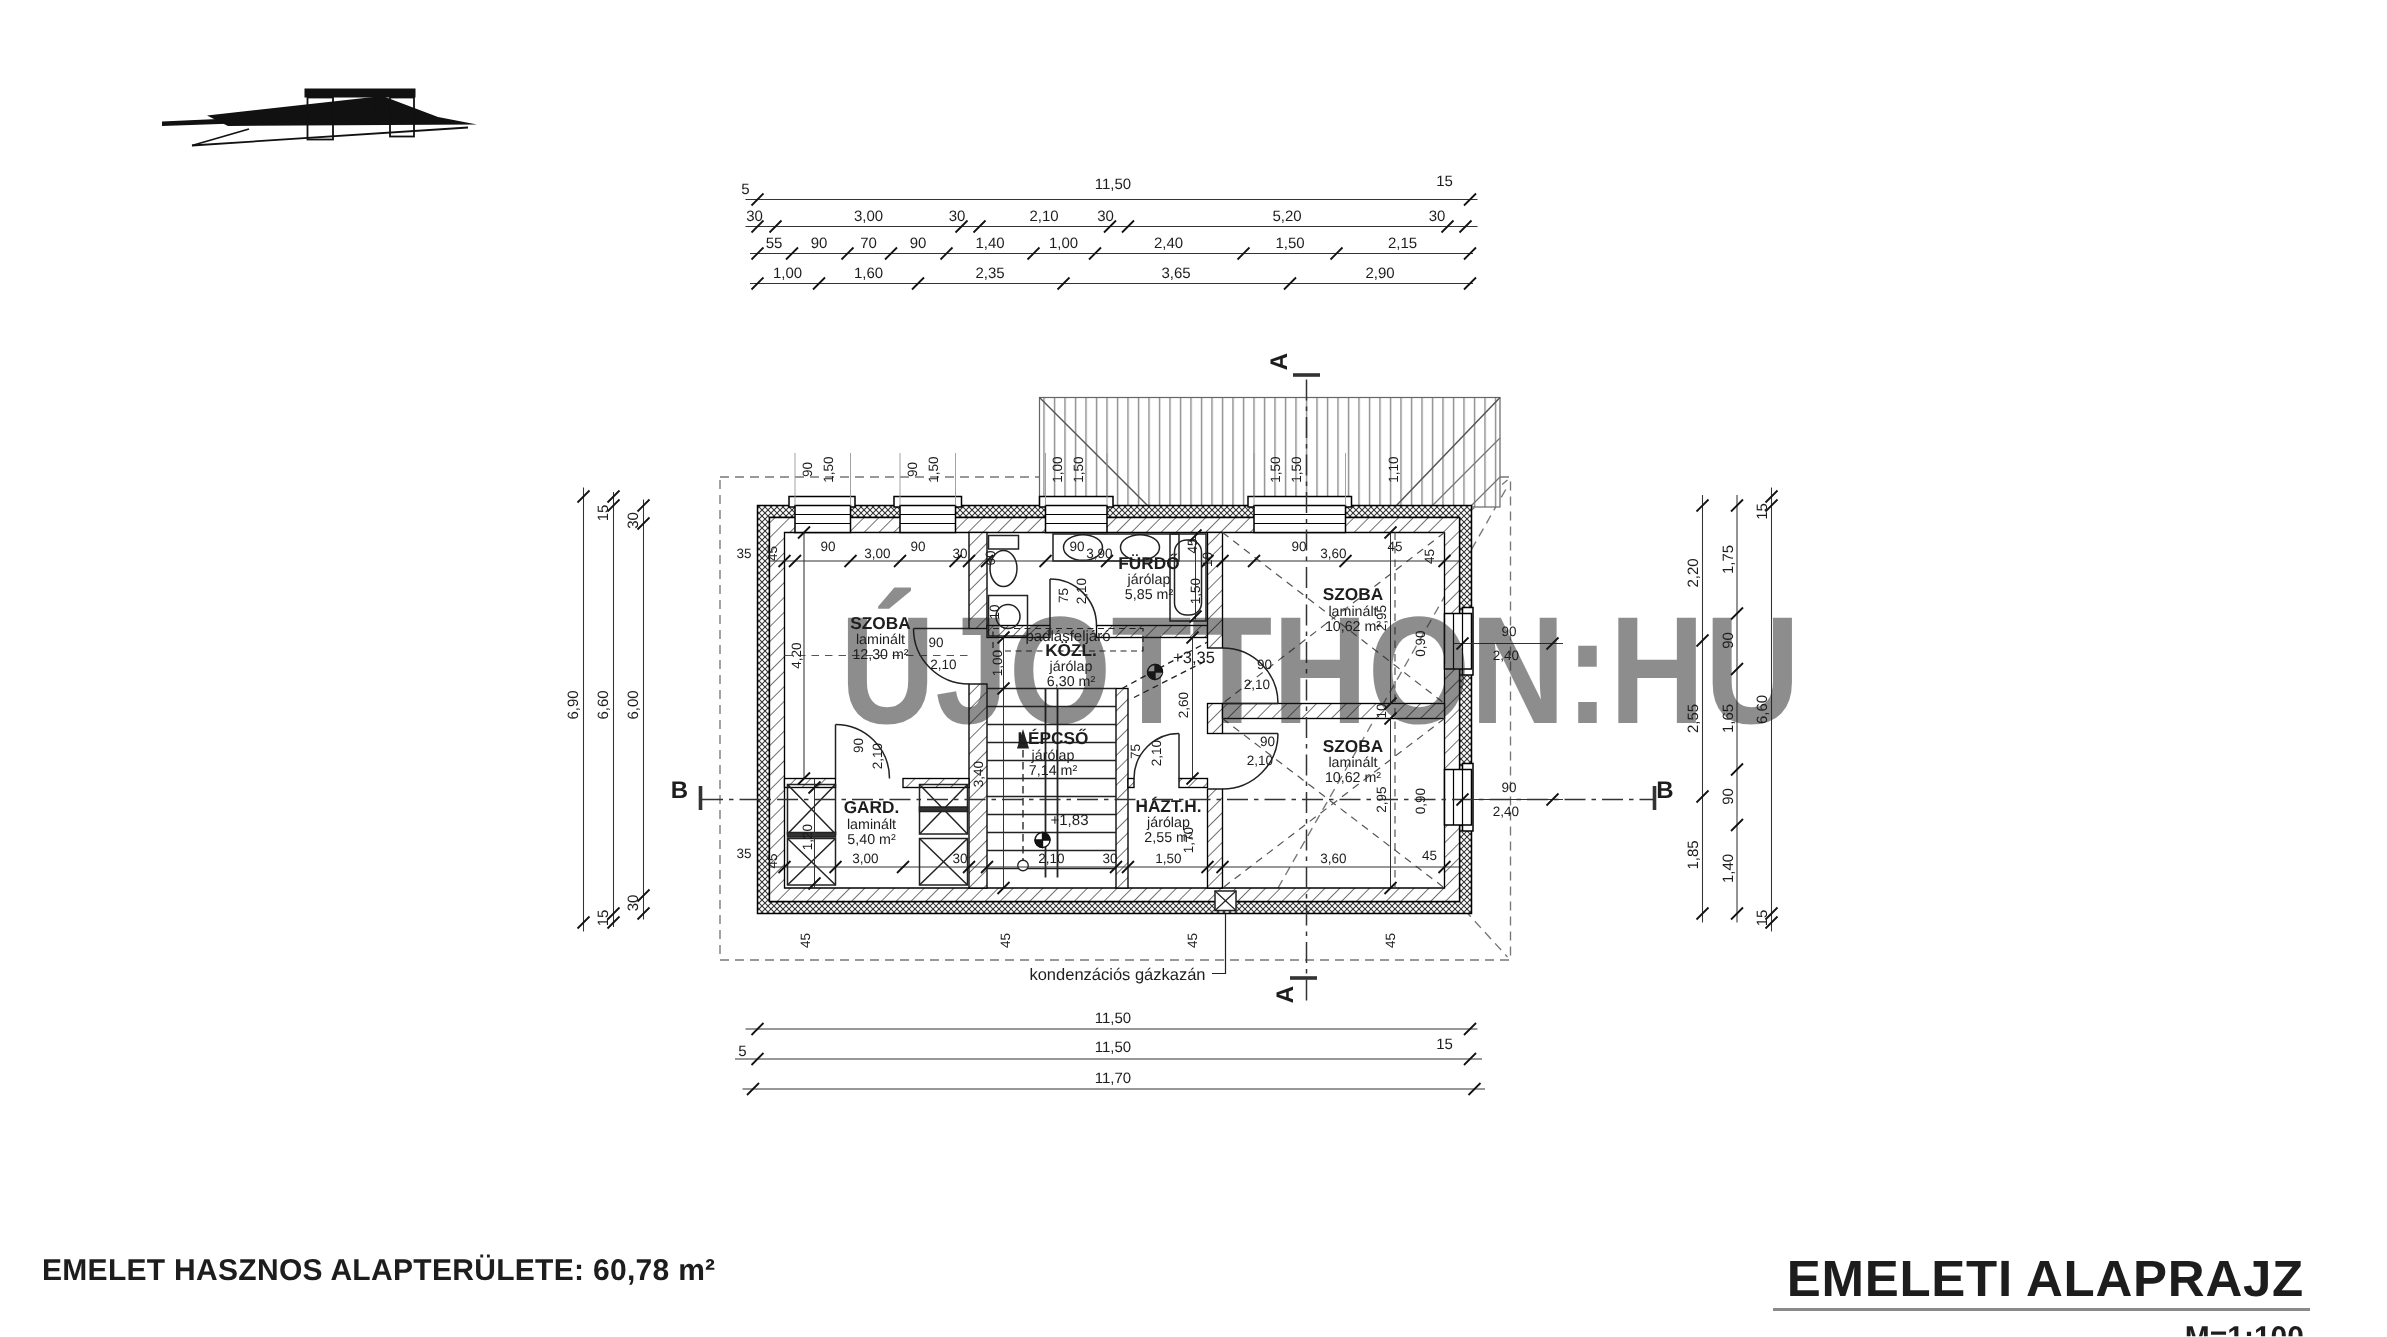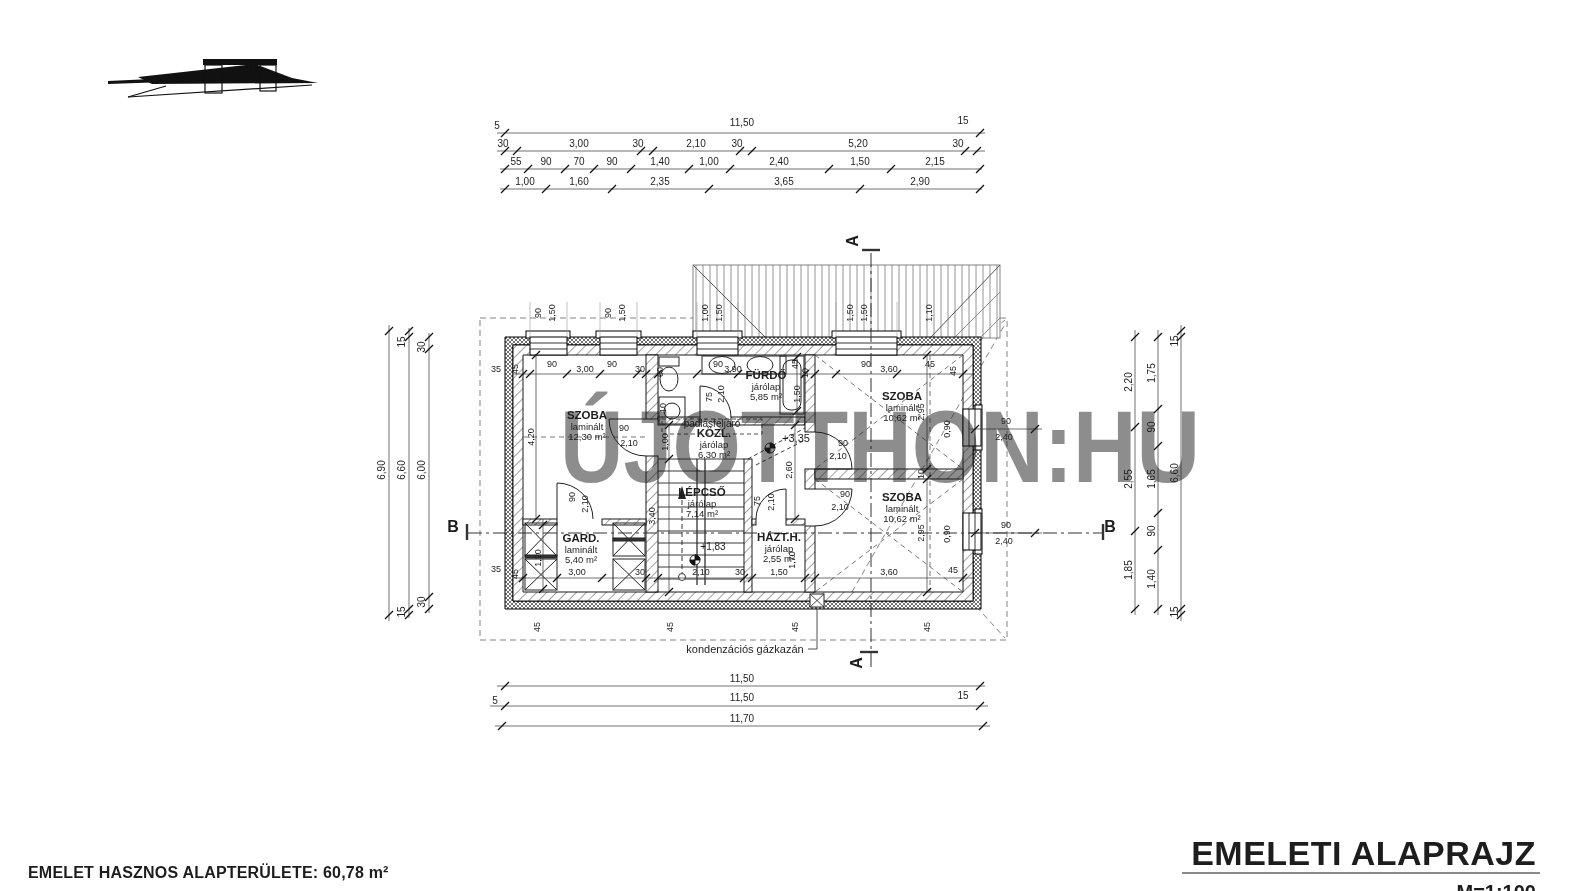--- a/index.html
+++ b/index.html
@@ -1,19 +1,19 @@
 <!DOCTYPE html>
 <html><head>
 <meta charset="utf-8">
 <style>
   html,body{margin:0;padding:0;background:#fff;}
   #stage{position:relative;width:1591px;height:891px;background:#fff;overflow:hidden;
          font-family:"Liberation Sans",sans-serif;color:#1d1d1d;}
   svg text{font-family:"Liberation Sans",sans-serif;fill:#1d1d1d;}
-  .footer-note{position:absolute;left:28px;top:864px;font-size:16px;font-weight:bold;letter-spacing:.2px;}
+  .footer-note{position:absolute;left:28px;top:836px;font-size:20px;font-weight:bold;letter-spacing:.2px;}
   .titleblock{position:absolute;right:55px;top:810px;text-align:right;margin-top:24px;}
   .titleblock .t1{font-size:34px;font-weight:bold;letter-spacing:.5px;}
   .titleblock .rule{position:absolute;right:-4px;top:38px;width:358px;height:2px;background:#8a8a8a;}
   .titleblock .t2{font-size:20px;font-weight:bold;margin-top:8px;}
 </style>
 </head>
 <body>
 
 <div id="stage">
 <svg width="1591" height="891" viewBox="0 0 1591 891">

